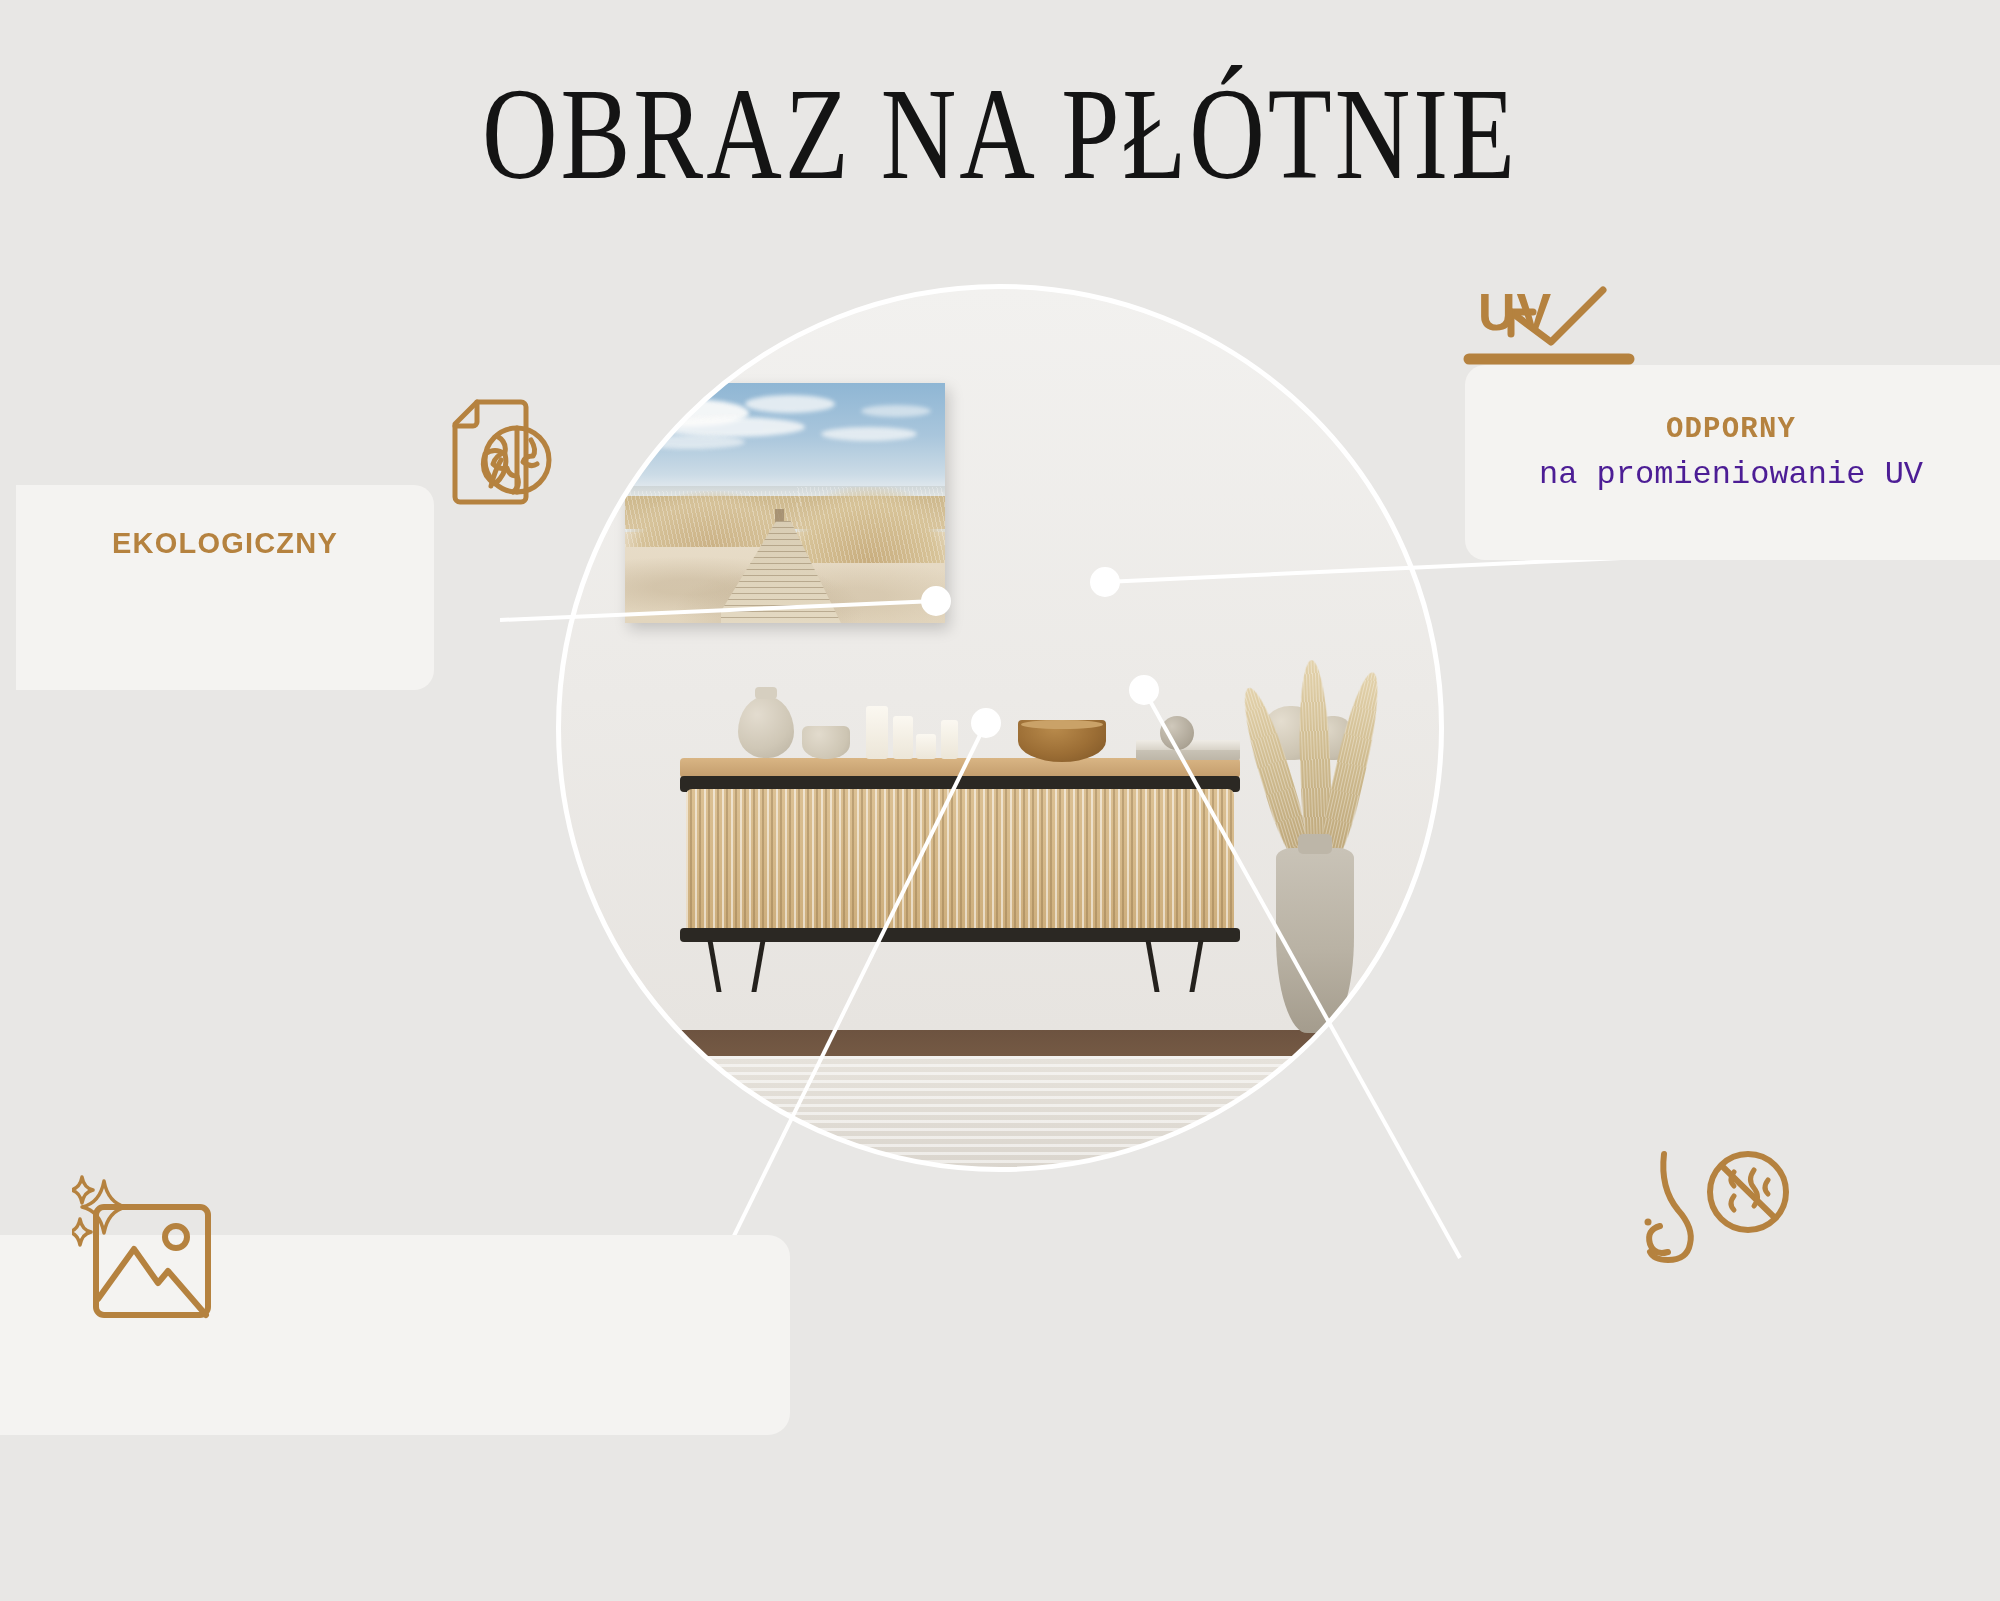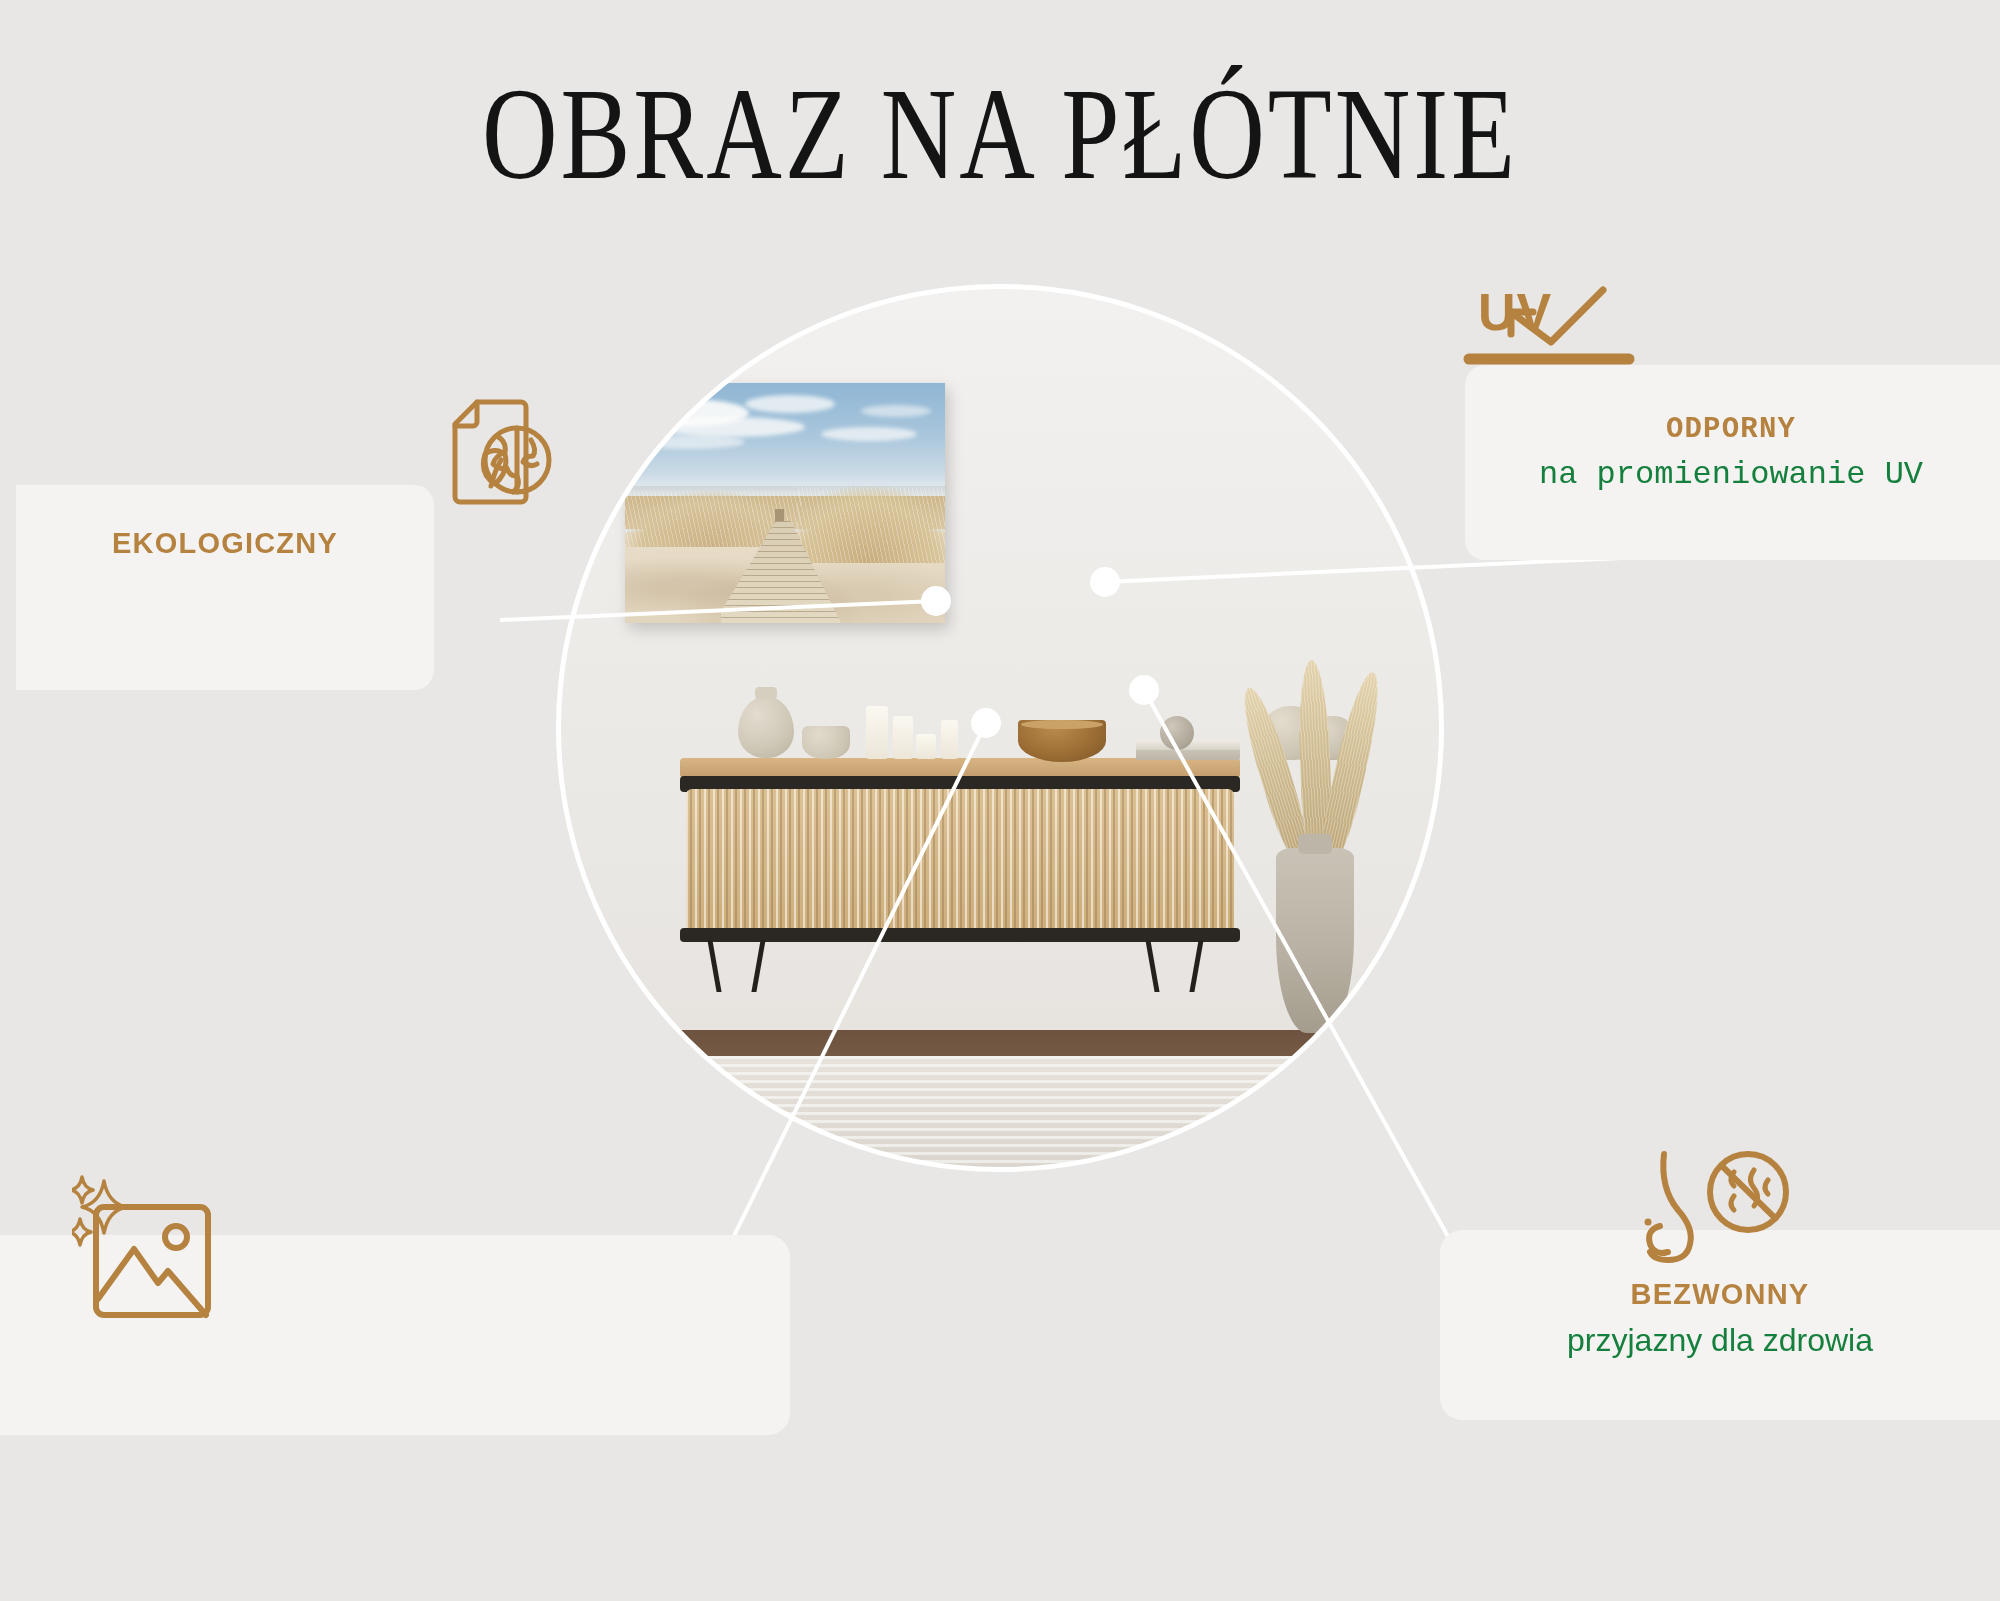--- a/index.html
+++ b/index.html
@@ -161,21 +161,21 @@
   .card{
     position:absolute;
     background:#f4f3f1;
     z-index:8;
   }
   .card .kicker{
     font-size:29px;font-weight:700;letter-spacing:1.2px;color:#b5823f;
     text-align:center;line-height:1;
   }
   .card .sub{
-    font-size:32px;font-weight:400;color:#15803d;text-align:center;
+    font-size:32px;font-weight:400;color:#4c1d95;text-align:center;
     line-height:1.15;margin-top:13px;
   }
 
   #card-eco{left:16px;top:485px;width:418px;height:205px;border-radius:0 20px 20px 0;}
   #card-eco .txt{position:absolute;left:0;right:0;top:44px;}
 
   #card-uv{left:1465px;top:365px;width:535px;height:195px;border-radius:20px 0 0 20px;}
   #card-uv .txt{position:absolute;left:0;right:3px;top:50px;font-family:Liberation Mono, monospace;}
 
   #card-colors{left:0;top:1235px;width:790px;height:200px;border-radius:0 22px 22px 0;}
@@ -317,26 +317,20 @@
       <circle cx="104" cy="62" r="11"></circle>
       <path d="M26 124 L62 74 L86 108 L96 96 L134 140"></path>
       <g stroke-width="3.5">
         <path d="M32 6 q4 22 22 26 q-18 4 -22 26 q-4 -22 -22 -26 q18 -4 22 -26Z"></path>
         <path d="M10 2 q2 11 11 13 q-9 2 -11 13 q-2 -11 -11 -13 q9 -2 11 -13Z"></path>
         <path d="M8 44 q2 11 11 13 q-9 2 -11 13 q-2 -11 -11 -13 q9 -2 11 -13Z"></path>
       </g>
     </g>
   </svg>
 
-  <div class="card" id="card-odor">
-    <div class="txt">
-      <div class="kicker">BEZWONNY</div>
-      <div class="sub">przyjazny dla zdrowia</div>
-    </div>
-  </div>
   <svg class="icon" id="icon-odor" viewBox="0 0 160 140">
     <g fill="none" stroke="#b5823f" stroke-width="6" stroke-linecap="round" stroke-linejoin="round">
       <path d="M28 6 q-4 34 14 56 q16 18 12 34 q-3 16 -22 16 q-14 0 -18 -8"></path>
       <path d="M32 104 q-14 4 -18 -8 q-4 -14 10 -18"></path>
       <circle cx="12" cy="74" r="3.5" fill="#b5823f" stroke="none"></circle>
       <circle cx="112" cy="44" r="38"></circle>
       <path d="M86 18 L139 70"></path>
       <g stroke-width="5">
         <path d="M98 24 q-6 8 0 14"></path>
         <path d="M98 48 q-6 8 0 14"></path>

